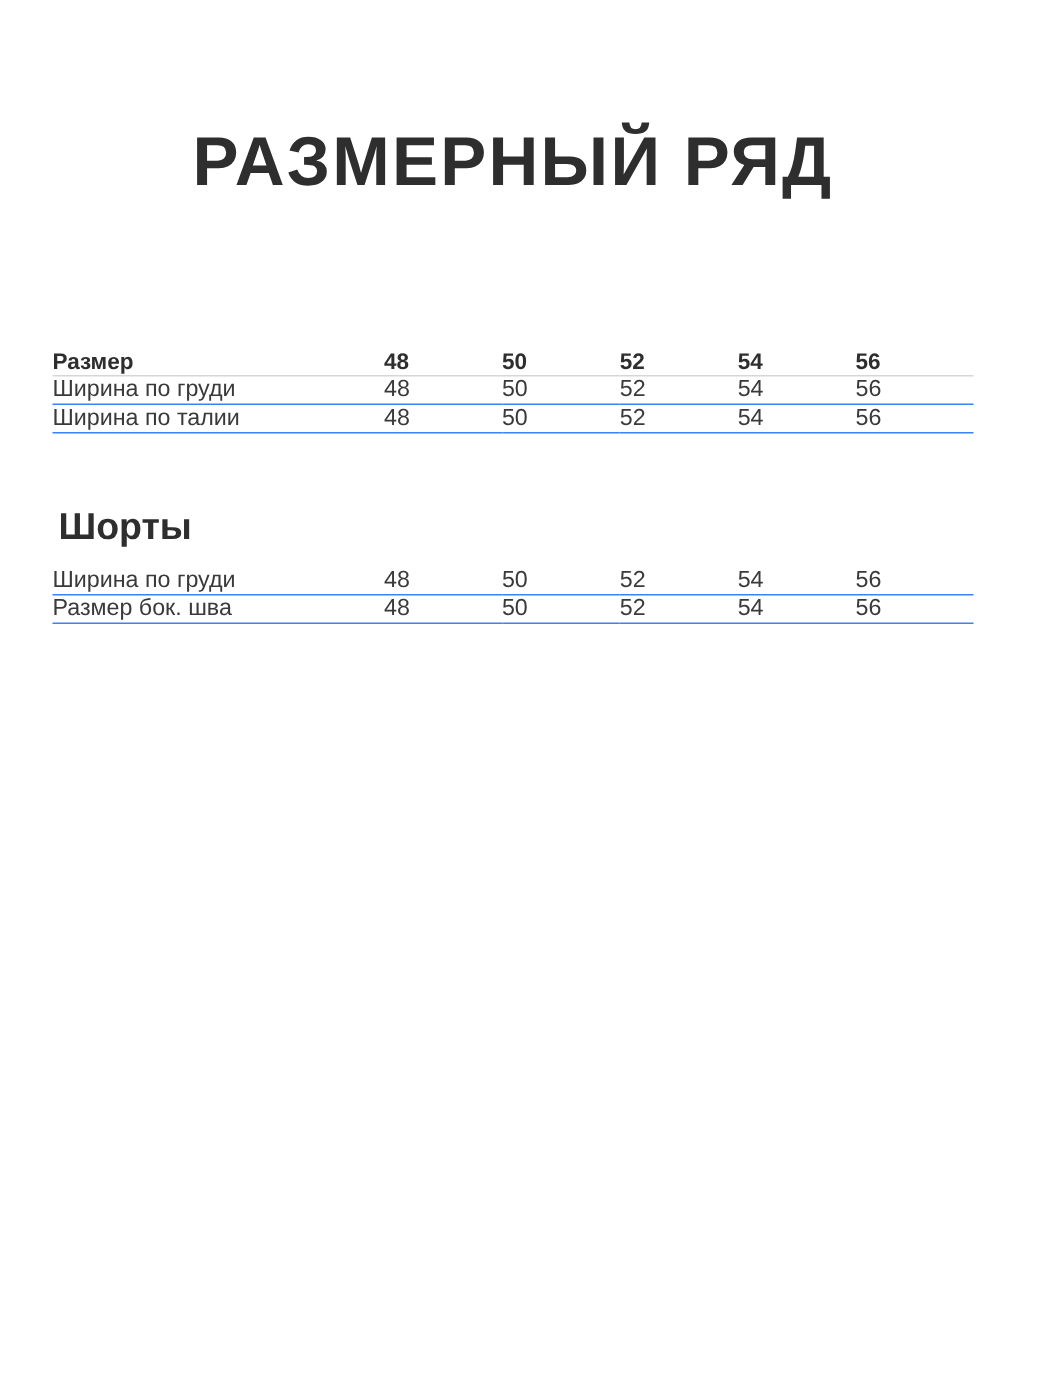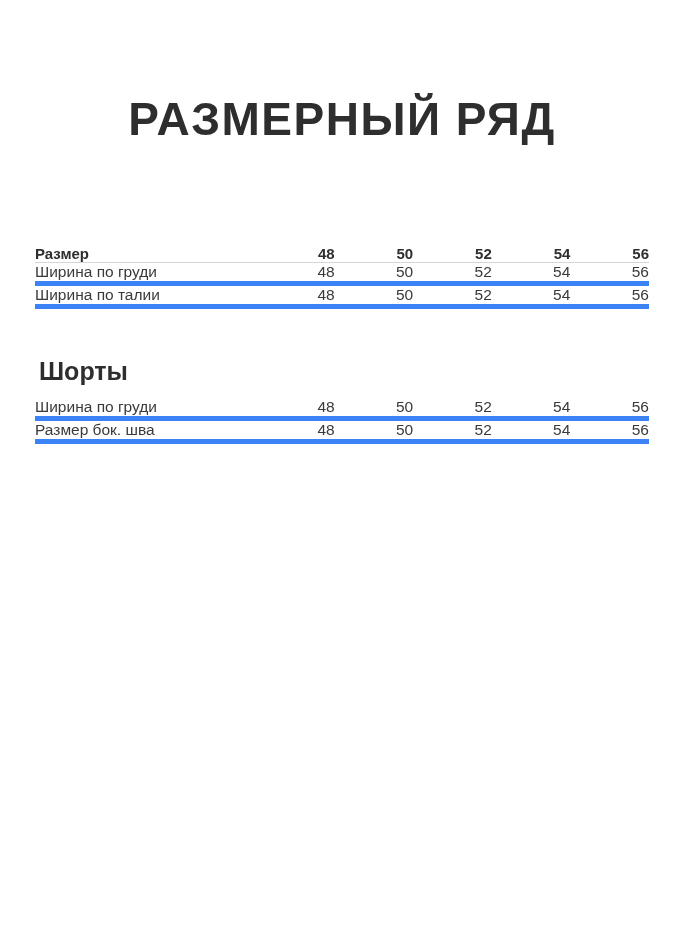--- a/index.html
+++ b/index.html
@@ -11,21 +11,21 @@
     height: 933px;
     background: #ffffff;
     font-family: "Liberation Sans", sans-serif;
     color: #333333;
     overflow: hidden;
   }
   .page {
     width: 684px;
     height: 933px;
     box-sizing: border-box;
-    padding: 16px 35px;
+    padding: 4px 35px;
     position: relative;
   }
   .title {
     font-size: 46px;
     font-weight: 700;
     letter-spacing: 1.5px;
     color: #2e2e2e;
     text-align: center;
     margin: 0;
     padding-top: 78px;
@@ -48,40 +48,40 @@
     width: 100%;
     border-collapse: collapse;
     table-layout: fixed;
   }
   table.size-table td, table.size-table th {
     padding: 0;
     border: 0;
     margin-left: 11px;
   }
   .row {
-    border-bottom: 5px solid #3b82f6;
+    border-bottom: 1px solid #3b82f6;
   }
   .row.header-row {
     border-bottom: 1px solid #d6d6d6;
   }
   .cell-label {
     text-align: left;
     font-size: 15.5px;
     color: #3a3a3a;
     padding: 17px 0 16px 4px;
     font-weight: 400;
     white-space: nowrap;
   }
   .header-row .cell-label {
     font-weight: 700;
     font-size: 15px;
     color: #2e2e2e;
   }
   .cell-val {
-    text-align: right;
+    text-align: left;
     font-size: 15.5px;
     color: #3a3a3a;
     padding: 17px 0 16px 0;
     font-weight: 400;
   }
   .header-row .cell-val {
     font-weight: 700;
     font-size: 15px;
     color: #2e2e2e;
   }

